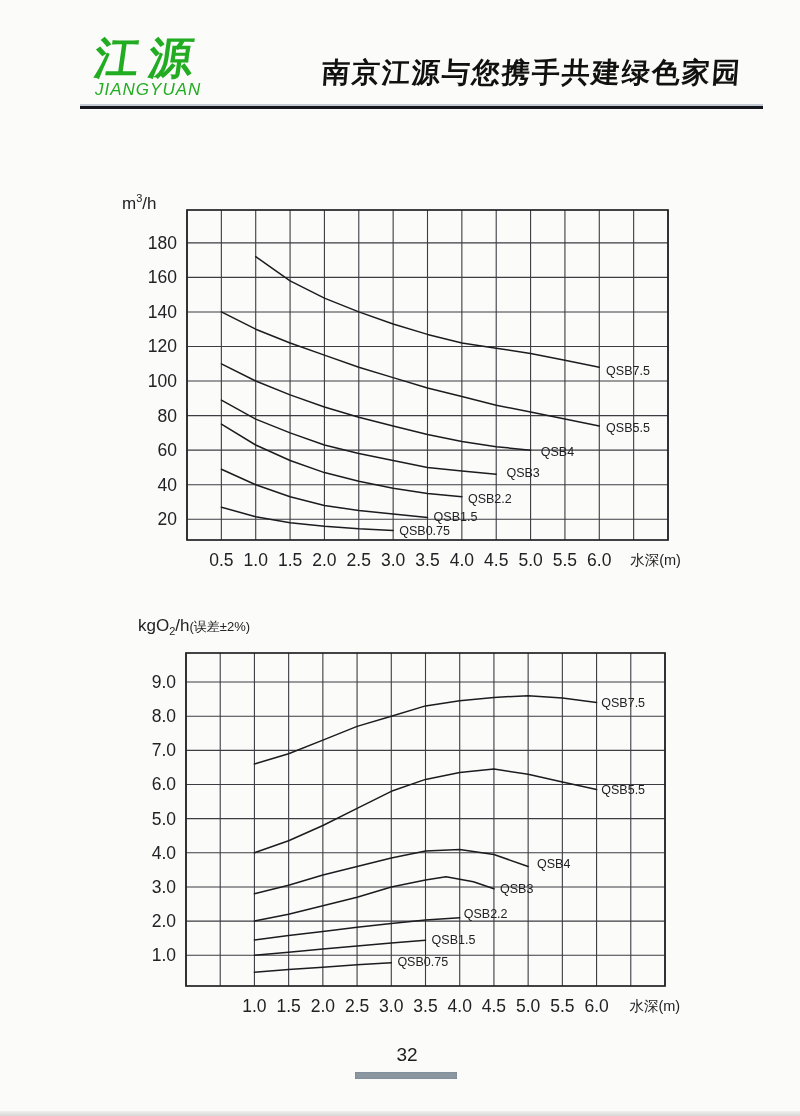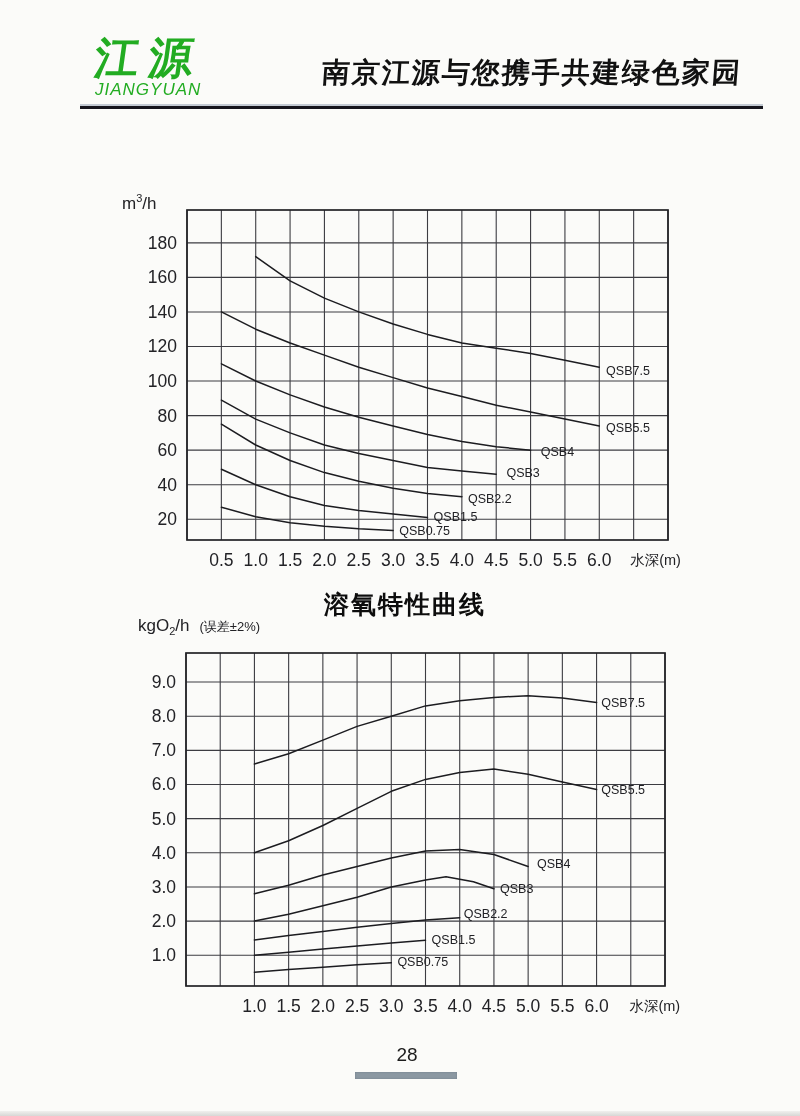--- a/index.html
+++ b/index.html
@@ -18,21 +18,21 @@
 
   
   .chart-title{position:absolute;left:165px;width:480px;text-align:center;font-size:25px;font-weight:bold;letter-spacing:2px;color:#0d0d0d;}
   #title1{top:158px;}
   #title2{top:588px;}
   .y-unit{position:absolute;font-size:17px;color:var(--ink);}
   #yunit1{left:122px;top:192px;}
   #yunit2{left:138px;top:616px;}
   .y-unit sup{font-size:11px;}
   .y-unit sub{font-size:11px;}
-  .unit-note{font-size:13px;margin-left:10px;letter-spacing:0px;}
+  .unit-note{font-size:13px;letter-spacing:0px;}
   svg{position:absolute;left:120px;}
   #chart0{top:190px;}
   #chart1{top:633px;}
   svg .grid{stroke:var(--grid);stroke-width:1.1;}
   svg .frame{fill:none;stroke:var(--ink);stroke-width:1.7;}
   svg .curve{fill:none;stroke:#1c1c20;stroke-width:1.5;stroke-linejoin:round;stroke-linecap:round;}
   svg text{fill:var(--ink);font-family:"Liberation Sans",sans-serif;}
   svg .ytick{font-size:17.5px;text-anchor:end;}
   svg .xtick{font-size:17.5px;text-anchor:middle;}
   svg .xlabel{font-size:14.5px;text-anchor:start;}
@@ -113,21 +113,20 @@
       <polyline points="101.4,210.1 135.7,229.1 170.1,242.9 204.4,255.0 238.8,263.6 273.1,270.5 307.5,277.4 341.9,280.9 376.2,284.3" class="curve"></polyline>
       <text x="386.46000000000004" y="286.6178010471204" class="clabel">QSB3</text>
       <polyline points="101.4,234.2 135.7,255.0 170.1,270.5 204.4,282.6 238.8,291.3 273.1,298.2 307.5,303.4 341.9,306.8" class="curve"></polyline>
       <text x="347.97999999999996" y="313.3979057591623" class="clabel">QSB2.2</text>
       <polyline points="101.4,279.2 135.7,294.7 170.1,306.8 204.4,315.4 238.8,320.6 273.1,324.1 307.5,327.5" class="curve"></polyline>
       <text x="313.62285714285713" y="330.67539267015707" class="clabel">QSB1.5</text>
       <polyline points="101.4,317.2 135.7,326.7 170.1,332.7 204.4,336.2 238.8,338.8 273.1,340.5" class="curve"></polyline>
       <text x="279.2657142857143" y="345.3612565445026" class="clabel">QSB0.75</text>
     </svg>
 
-  <h2 class="chart-title" id="title2">溶氧特性曲线</h2>
   <div class="y-unit" id="yunit2"><span>kgO</span><sub>2</sub><span>/h</span><span class="unit-note">(误差±2%)</span></div>
   <svg id="chart1" width="580" height="402">
       <line x1="66" y1="20" x2="66" y2="353" class="grid"></line>
       <line x1="100.21428571428572" y1="20" x2="100.21428571428572" y2="353" class="grid"></line>
       <line x1="134.42857142857144" y1="20" x2="134.42857142857144" y2="353" class="grid"></line>
       <line x1="168.64285714285714" y1="20" x2="168.64285714285714" y2="353" class="grid"></line>
       <line x1="202.85714285714286" y1="20" x2="202.85714285714286" y2="353" class="grid"></line>
       <line x1="237.07142857142858" y1="20" x2="237.07142857142858" y2="353" class="grid"></line>
       <line x1="271.2857142857143" y1="20" x2="271.2857142857143" y2="353" class="grid"></line>
       <line x1="305.5" y1="20" x2="305.5" y2="353" class="grid"></line>
@@ -178,16 +177,16 @@
       <polyline points="134.4,288.1 168.6,281.3 202.9,272.7 237.1,264.2 271.3,254.0 305.5,247.1 326.0,243.7 353.4,248.8 373.9,255.7" class="curve"></polyline>
       <text x="380.03428571428566" y="259.66153846153844" class="clabel">QSB3</text>
       <polyline points="134.4,306.9 168.6,302.5 202.9,298.4 237.1,294.3 271.3,290.5 305.5,287.1 339.7,284.7" class="curve"></polyline>
       <text x="343.76714285714286" y="284.59384615384613" class="clabel">QSB2.2</text>
       <polyline points="134.4,322.3 168.6,319.2 202.9,316.1 237.1,313.0 271.3,310.0 305.5,307.2" class="curve"></polyline>
       <text x="311.60571428571427" y="310.8923076923077" class="clabel">QSB1.5</text>
       <polyline points="134.4,339.3 168.6,336.6 202.9,334.2 237.1,331.8 271.3,329.8" class="curve"></polyline>
       <text x="277.3914285714286" y="333.09230769230766" class="clabel">QSB0.75</text>
     </svg>
 
-  <div class="page-number">28</div>
+  <div class="page-number">32</div>
   <div class="footer-bar"></div>
   <div class="page-edge"></div>
 </div>
 
 </body></html>

